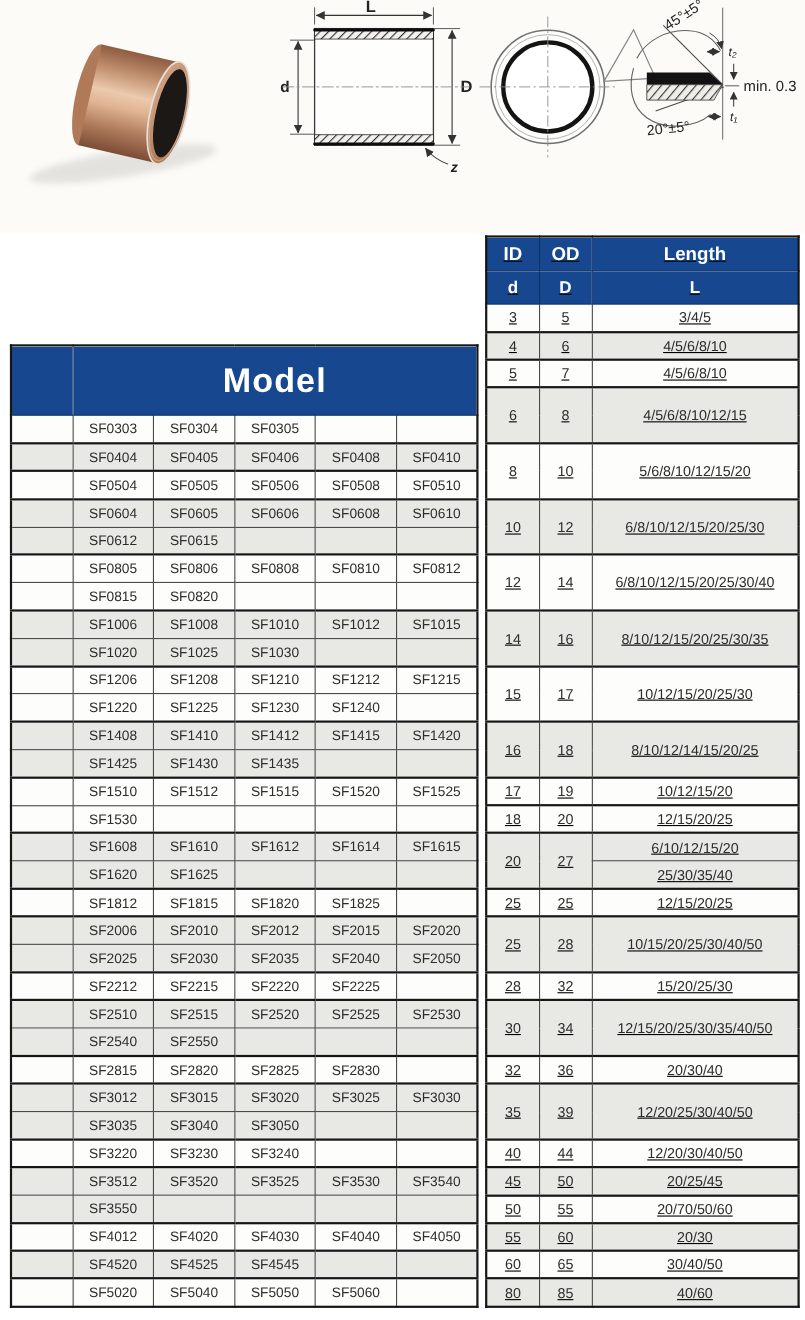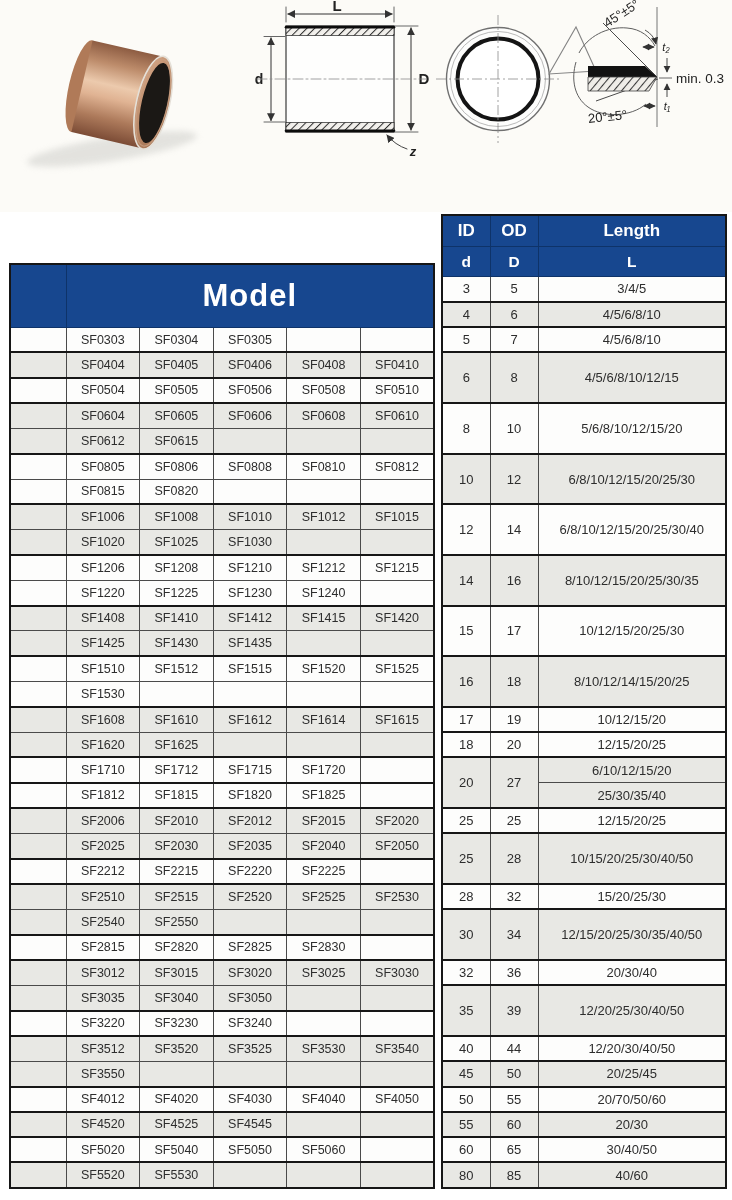--- a/index.html
+++ b/index.html
@@ -5,21 +5,21 @@
   html,body{margin:0;padding:0;background:#ffffff;}
   .page{
     width:732px;height:1200px;margin:0;position:relative;
     background:#ffffff;font-family:"Liberation Sans", sans-serif;
     overflow:hidden;
   }
   .drawings{width:732px;height:212px;background:#fcfbf7;}
   .table-section{display:flex;gap:6px;padding:2px 9px 0 9px;align-items:flex-end;}
   table{border-collapse:collapse;table-layout:fixed;}
   .left-table{width:424px;border:2px solid var(--border-thick);}
-  .right-table{width:284px;border:2px solid var(--border-thick);}
+  .right-table{width:284px;border:2px solid var(--border-thick);text-decoration:underline;}
   th,td{
     padding:0;margin:0;text-align:center;vertical-align:middle;
     overflow:hidden;white-space:nowrap;
   }
   thead th{
     background:var(--header-bg);color:var(--header-text);
     border:1px solid #0e3369;font-weight:bold;
   }
   .model-h{height:62px;font-size:31px;letter-spacing:1px;}
   .blank-h{height:62px;}
@@ -298,28 +298,20 @@
           <tr class="shaded">
             <td></td>
             <td>SF1620</td>
             <td>SF1625</td>
             <td></td>
             <td></td>
             <td></td>
           </tr>
           <tr class="group-start">
             <td></td>
-            <td>SF1710</td>
-            <td>SF1712</td>
-            <td>SF1715</td>
-            <td>SF1720</td>
-            <td></td>
-          </tr>
-          <tr class="group-start">
-            <td></td>
             <td>SF1812</td>
             <td>SF1815</td>
             <td>SF1820</td>
             <td>SF1825</td>
             <td></td>
           </tr>
           <tr class="shaded group-start">
             <td></td>
             <td>SF2006</td>
             <td>SF2010</td>
@@ -422,28 +414,20 @@
             <td>SF4545</td>
             <td></td>
             <td></td>
           </tr>
           <tr class="group-start">
             <td></td>
             <td>SF5020</td>
             <td>SF5040</td>
             <td>SF5050</td>
             <td>SF5060</td>
-            <td></td>
-          </tr>
-          <tr class="shaded group-start">
-            <td></td>
-            <td>SF5520</td>
-            <td>SF5530</td>
-            <td></td>
-            <td></td>
             <td></td>
           </tr>
         </tbody>
     </table>
 
     <table class="right-table">
       <colgroup>
         <col style="width:48px">
           <col style="width:48px">
           <col style="width:188px">

